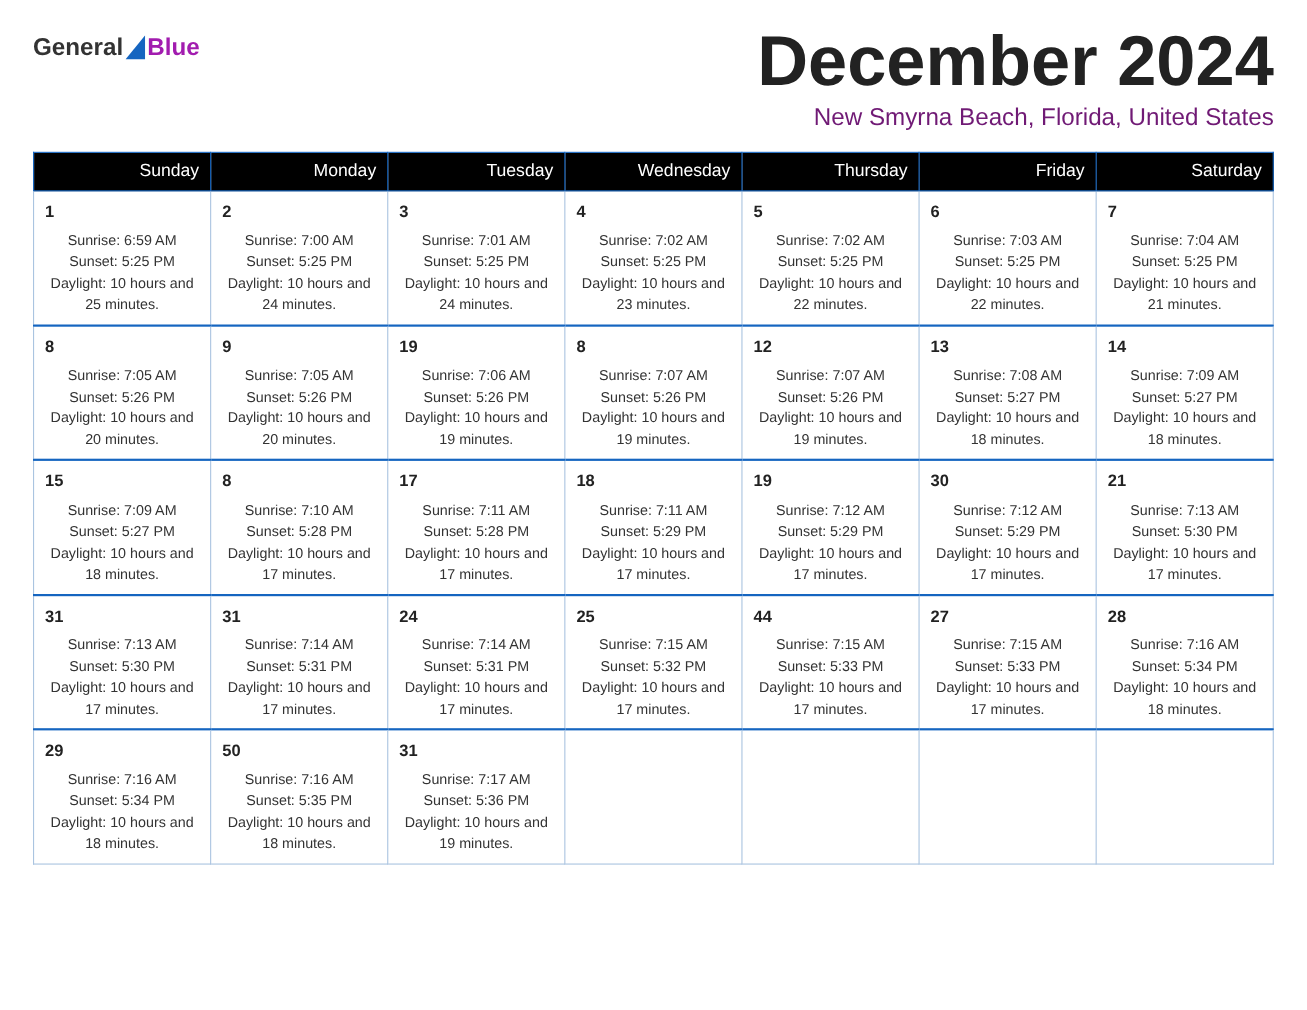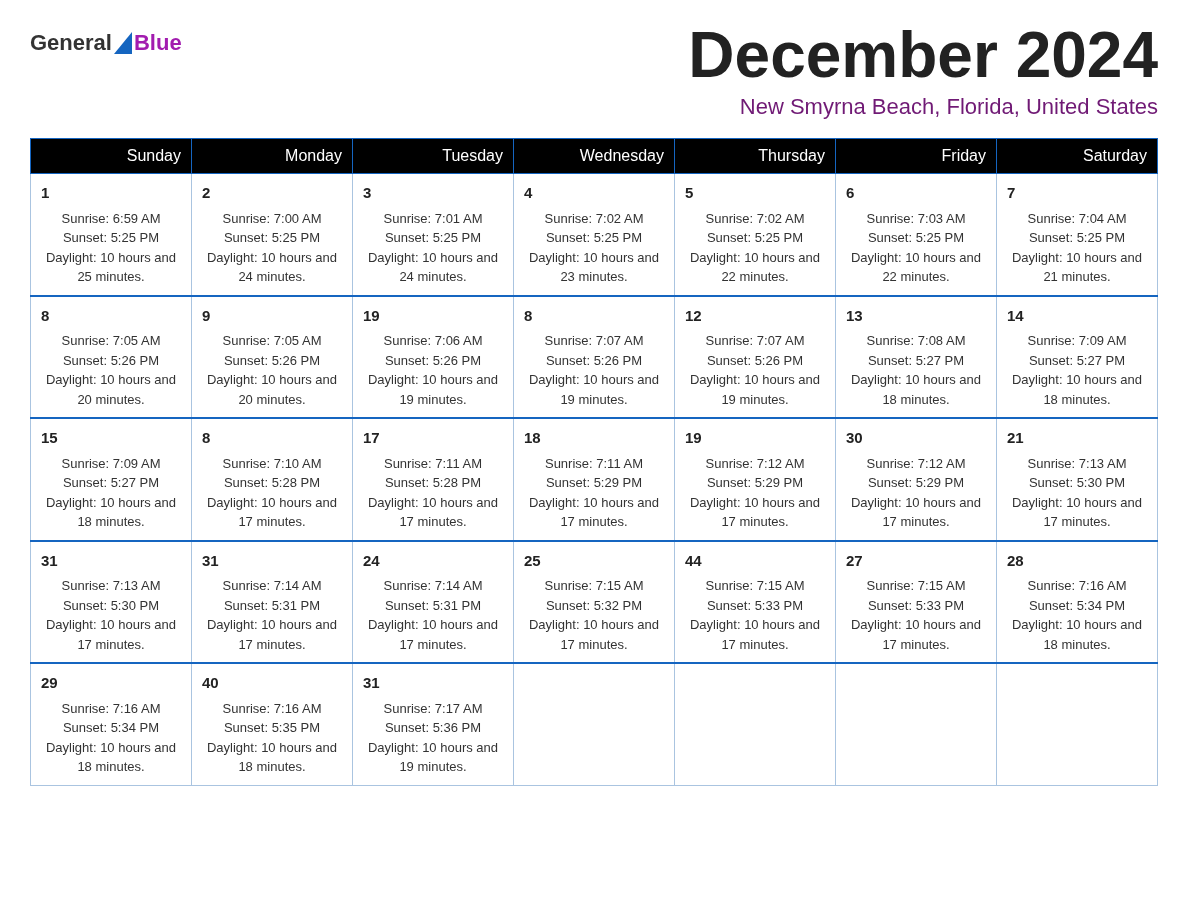--- a/index.html
+++ b/index.html
@@ -239,21 +239,21 @@
           <span class="day-num">28</span>
           <div class="day-info">Sunrise: 7:16 AM<br>Sunset: 5:34 PM<br>Daylight: 10 hours and 18 minutes.</div>
         </td>
       </tr>
       <tr class="row-divider">
         <td>
           <span class="day-num">29</span>
           <div class="day-info">Sunrise: 7:16 AM<br>Sunset: 5:34 PM<br>Daylight: 10 hours and 18 minutes.</div>
         </td>
         <td>
-          <span class="day-num">40</span>
+          <span class="day-num">50</span>
           <div class="day-info">Sunrise: 7:16 AM<br>Sunset: 5:35 PM<br>Daylight: 10 hours and 18 minutes.</div>
         </td>
         <td>
           <span class="day-num">31</span>
           <div class="day-info">Sunrise: 7:17 AM<br>Sunset: 5:36 PM<br>Daylight: 10 hours and 19 minutes.</div>
         </td>
         <td class="empty-cell"></td>
         <td class="empty-cell"></td>
         <td class="empty-cell"></td>
         <td class="empty-cell"></td>

